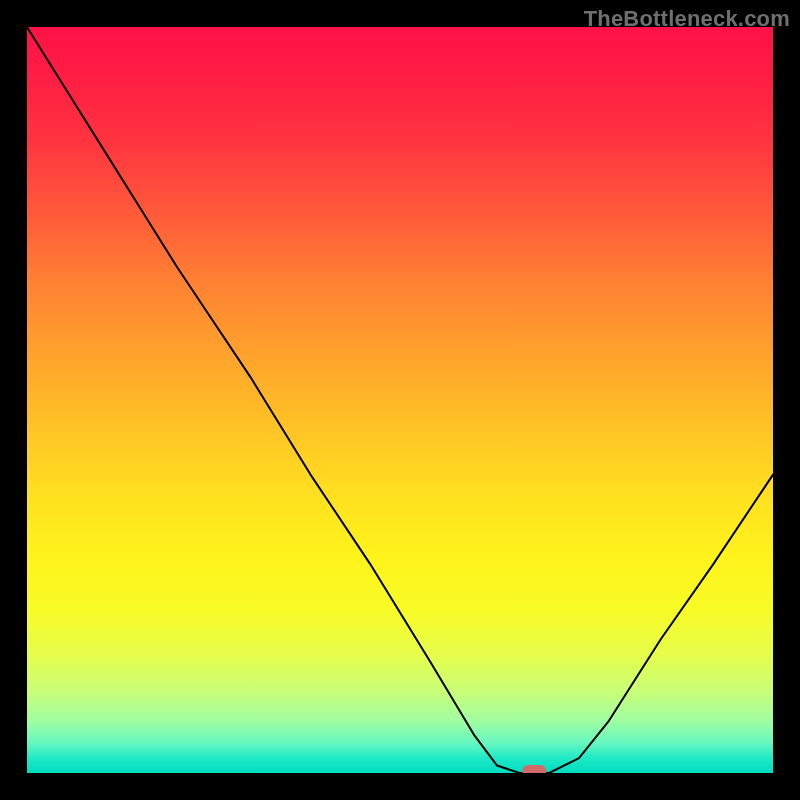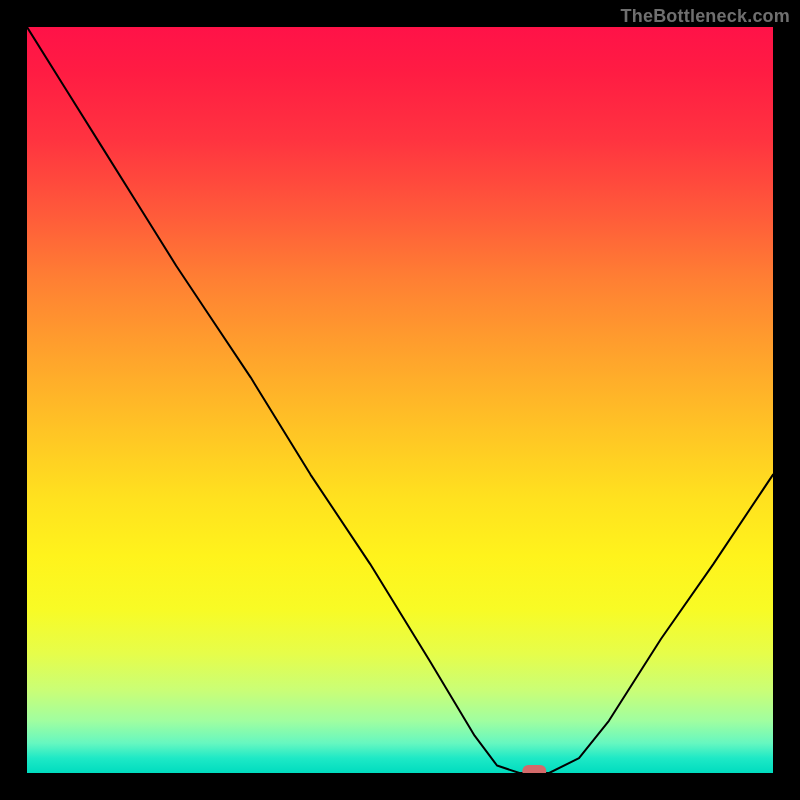--- a/index.html
+++ b/index.html
@@ -14,21 +14,21 @@
   .frame {
     position: relative;
     width: 800px;
     height: 800px;
     background: #000;
   }
   .watermark {
     position: absolute;
     top: 6px;
     right: 10px;
-    font-size: 18px;
+    font-size: 22px;
     font-weight: 600;
     color: #6f6f6f;
     letter-spacing: 0.2px;
     z-index: 10;
   }
   .plot-area {
     position: absolute;
     left: 27px;
     top: 27px;
     width: 746px;

